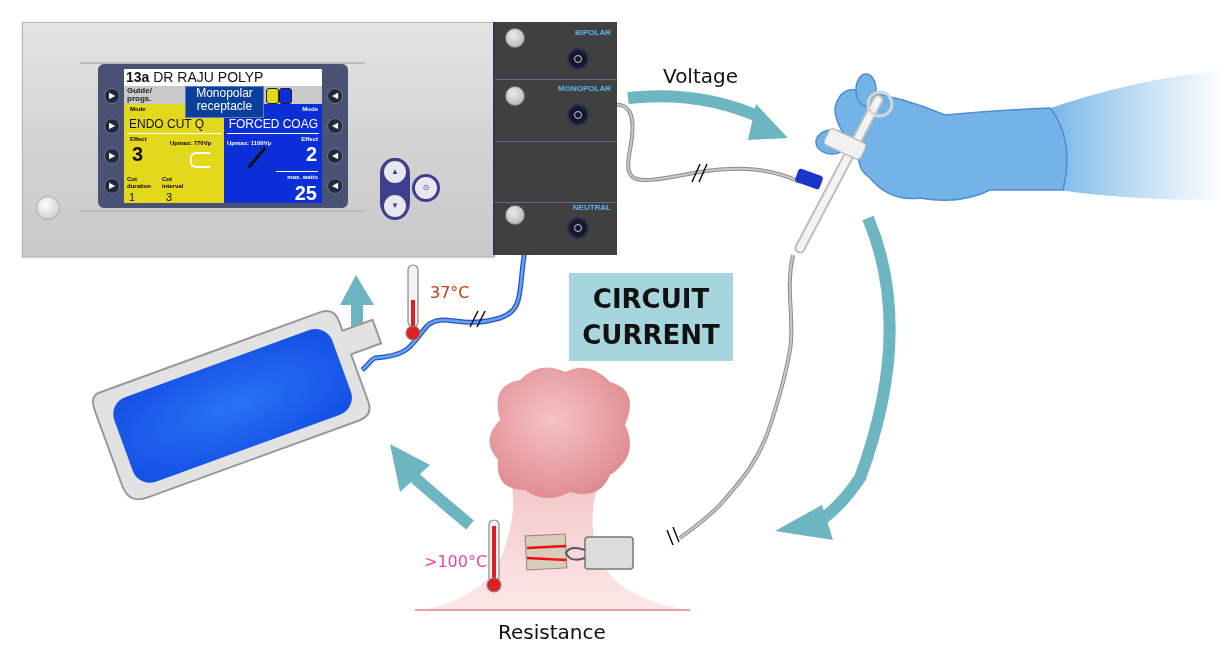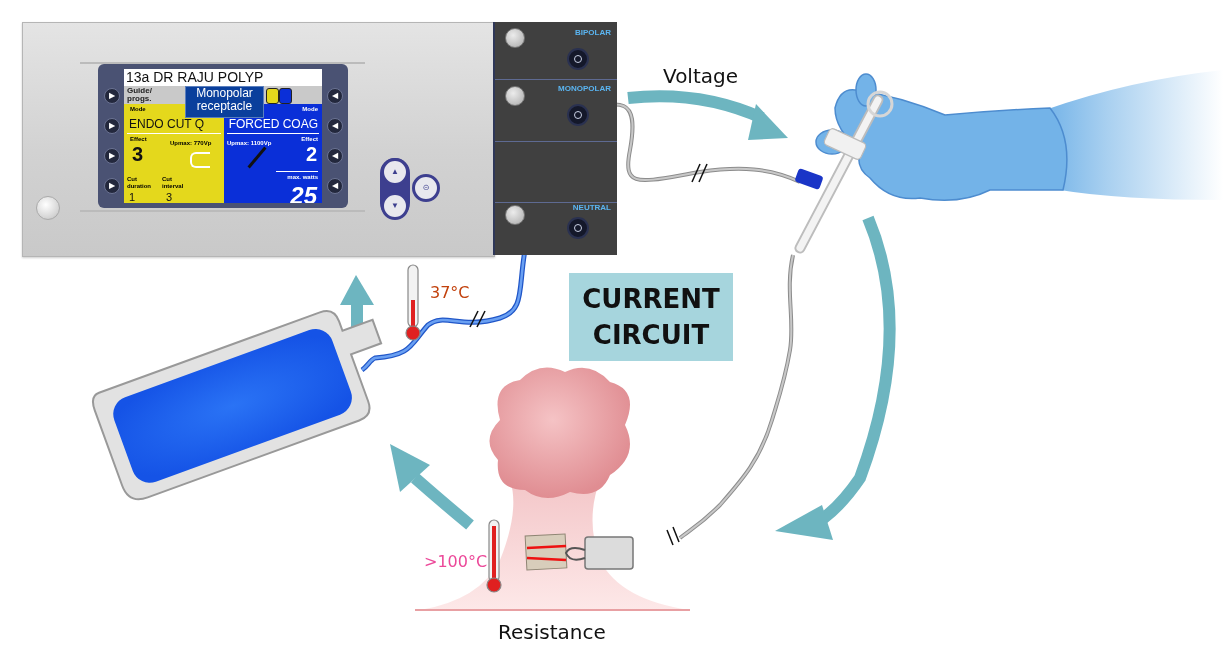--- a/index.html
+++ b/index.html
@@ -4,21 +4,21 @@
 <style>
   html,body{margin:0;padding:0;background:#ffffff;}
   body{width:1223px;height:660px;position:relative;overflow:hidden;font-family:"Liberation Sans",sans-serif;}
   #art{position:absolute;left:0;top:0;width:1223px;height:660px;}
   .abs{position:absolute;}
   
   .device{left:22px;top:22px;width:471px;height:233px;background:linear-gradient(180deg,#e4e4e4 0%,#d2d2d2 55%,#c9c9c9 100%);border:1px solid #b5b5b5;box-shadow:0 1px 2px rgba(0,0,0,.2);}
   .bezel{left:98px;top:64px;width:250px;height:144px;background:#4a5273;border-radius:6px;}
   .screen{left:124px;top:69px;width:198px;height:134px;background:#fff;overflow:hidden;}
   .scr-title{left:0;top:0;width:198px;height:17px;background:#fff;font-size:14px;line-height:17px;color:#111;padding-left:2px;white-space:nowrap;}
-  .scr-title b{font-weight:normal;}
+  .scr-title b{font-weight:bold;}
   .scr-band{left:0;top:17px;width:198px;height:18px;background:#c9c9c9;}
   .guide{left:3px;top:18px;font-size:8px;font-weight:bold;line-height:8px;color:#222;}
   .mono-tip{left:61px;top:17px;width:77px;height:30px;background:#0a3f9c;color:#fff;font-size:12px;line-height:13px;text-align:center;border:1px solid #ffffff55;}
   .pane-y{left:0;top:35px;width:100px;height:99px;background:#e4d81c;}
   .pane-b{left:100px;top:35px;width:98px;height:99px;background:#0a2fd8;color:#fff;}
   .lbl8{font-size:6px;font-weight:bold;line-height:7px;}
   .txt{white-space:nowrap;}
   .side-btn{width:14px;height:14px;border-radius:50%;background:#23283d;border:1px solid #6b7393;}
   .side-btn span{display:block;color:#fff;font-size:8px;line-height:14px;text-align:center;}
   .nav-pill{left:380px;top:158px;width:30px;height:60px;background:#3d3f8f;border-radius:15px;}
@@ -194,21 +194,21 @@
   <div class="abs pane-b">
     <div class="abs lbl8 txt" style="right:4px;top:2px;">Mode</div>
     <div class="abs txt" style="right:4px;top:13px;font-size:12px;">FORCED COAG</div>
     <div class="abs" style="left:3px;top:29px;width:92px;height:1px;background:#fff;"></div>
     <div class="abs lbl8 txt" style="right:4px;top:32px;">Effect</div>
     <div class="abs lbl8 txt" style="left:3px;top:36px;">Upmax: 1100Vp</div>
     <div class="abs txt" style="right:5px;top:39px;font-size:20px;font-weight:bold;">2</div>
     <div class="abs" style="left:20px;top:52px;width:26px;height:3px;background:#111;transform:rotate(-50deg);"></div>
     <div class="abs" style="left:52px;top:67px;width:42px;height:1px;background:#fff;"></div>
     <div class="abs lbl8 txt" style="right:4px;top:70px;">max. watts</div>
-    <div class="abs txt" style="right:5px;top:78px;font-size:24px;font-weight:bold;font-style:italic;">25</div>
+    <div class="abs txt" style="right:5px;top:78px;font-size:20px;font-weight:bold;">25</div>
   </div>
 
   <div class="abs mono-tip">
       <div>Monopolar</div>
       <div>receptacle</div>
     </div>
 </div>
 
 <div class="abs nav-pill"></div>
 <div class="abs nav-btn" style="left:381px;top:158px;"><span>▲</span></div>
@@ -232,15 +232,15 @@
     <div class="abs slot-label txt" style="top:0px;">NEUTRAL</div>
     <div class="abs jack" style="left:72px;top:14px;"></div>
   </div>
 </div>
 
 <div class="abs label-voltage txt">Voltage</div>
 <div class="abs label-37 txt">37°C</div>
 <div class="abs label-100 txt">&gt;100°C</div>
 <div class="abs label-res txt">Resistance</div>
 <div class="abs circuit-box">
+  <div>CIRCUIT</div>
   <div>CURRENT</div>
-  <div>CIRCUIT</div>
 </div>
 
 </body></html>

